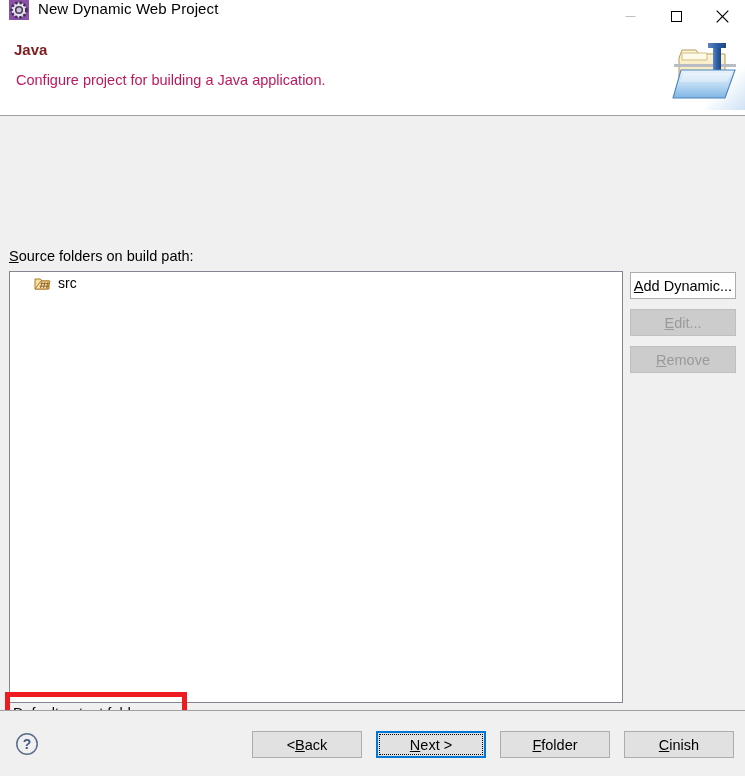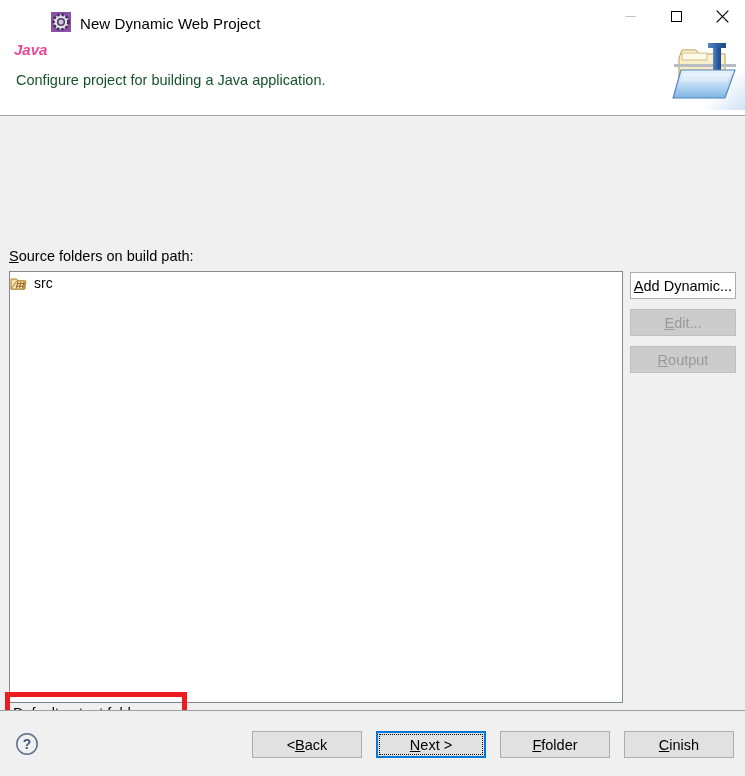--- a/index.html
+++ b/index.html
@@ -21,24 +21,23 @@
     background: #f0f0f0;
     display: flex;
     flex-direction: column;
   }
 
   
   .titlebar {
     height: 32px;
     background: #ffffff;
     display: flex;
-    align-items: flex-end;
+    align-items: flex-start;
     flex: 0 0 auto;
     position: relative;
-    padding-left: 42px;
   }
   .title-icon {
     width: 20px;
     height: 20px;
     margin-left: 9px;
     margin-right: 9px;
     flex: 0 0 auto;
     position: relative;
   }
   .title-text {
@@ -74,29 +73,28 @@
     position: relative;
     flex: 0 0 auto;
     box-sizing: border-box;
   }
   .header-title {
     position: absolute;
     left: 14px;
     top: 9px;
     font-size: 15px;
     font-weight: bold;
-    color: #ec4899;
-    font-style: italic;
+    color: #7f1d1d;
   }
   .header-desc {
     position: absolute;
     left: 16px;
     top: 40px;
     font-size: 14.5px;
-    color: #14532d;
+    color: #be185d;
   }
   .header-image {
     position: absolute;
     right: 0px;
     top: 2px;
     width: 78px;
     height: 76px;
   }
 
   
@@ -123,20 +121,21 @@
     height: 432px;
     background: #ffffff;
     border: 1px solid #828790;
     box-sizing: border-box;
     overflow: hidden;
   }
   .list-item {
     display: flex;
     align-items: center;
     height: 22px;
+    padding-left: 24px;
     font-size: 14px;
     color: #000000;
   }
   .src-icon {
     width: 17px;
     height: 15px;
     margin-right: 7px;
     flex: 0 0 auto;
   }
 
@@ -356,21 +355,21 @@
       <button class="btn">
           <span class="mn">A</span>
           <span>dd Dynamic...</span>
         </button>
       <button class="btn disabled">
           <span class="mn">E</span>
           <span>dit...</span>
         </button>
       <button class="btn disabled">
           <span class="mn">R</span>
-          <span>output</span>
+          <span>emove</span>
         </button>
     </div>
 
     <div class="field-label" id="outputLabel"><span class="mn">D</span><span>efault output folder:</span></div>
 
     <input class="textfield" type="text" value="build₩classes" style="">
 
     <div class="annotation"></div>
   </div>
 

